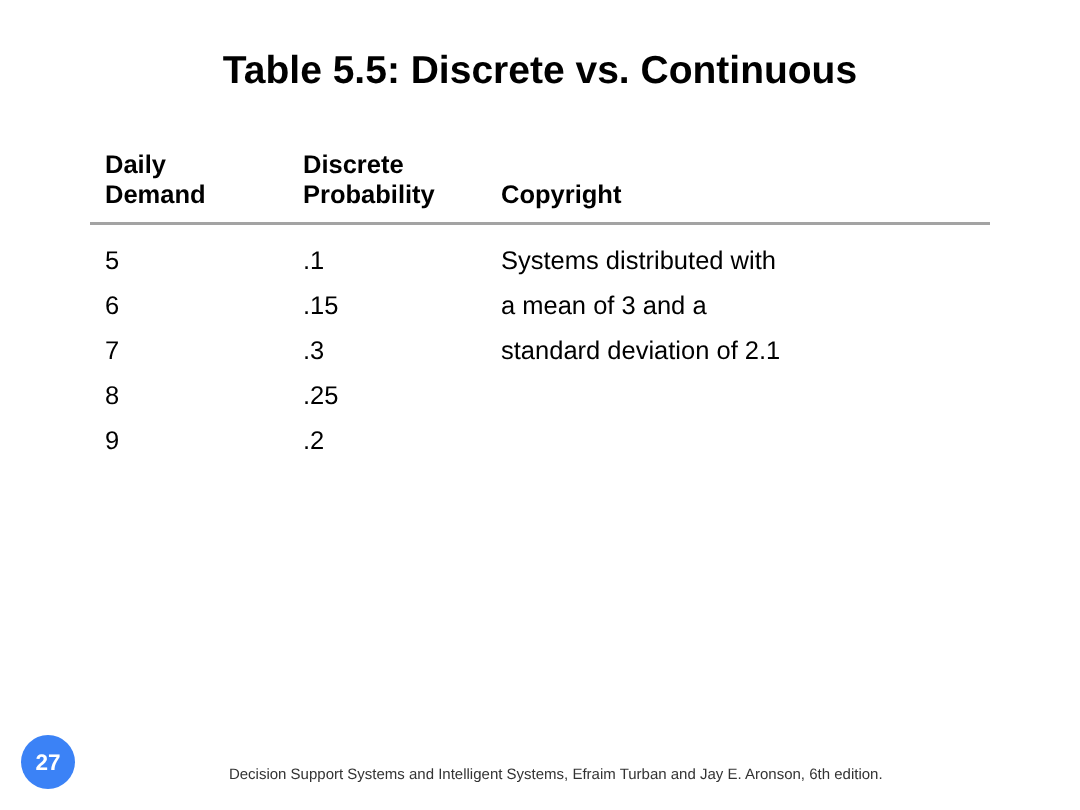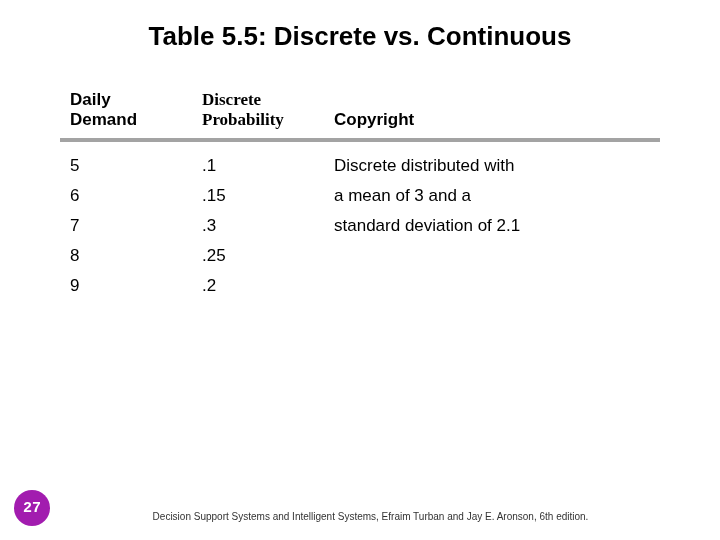--- a/index.html
+++ b/index.html
@@ -13,21 +13,21 @@
       overflow: hidden;
     }
 
     .slide-container {
       width: 720px;
       height: 540px;
       background: #ffffff;
       display: flex;
       flex-direction: column;
       align-items: center;
-      padding: 20px 60px 20px 60px;
+      padding: 30px 60px 20px 60px;
       border-radius: 25px;
     }
 
     .title-section {
       text-align: center;
       margin-bottom: 28px;
     }
 
     .title-text {
       font-size: 26px;
@@ -45,30 +45,29 @@
       width: 100%;
       border-collapse: collapse;
     }
 
     thead tr th {
       font-size: 17px;
       font-weight: bold;
       color: #000000;
       text-align: left;
       padding: 8px 10px 8px 10px;
-      border-bottom: 4px solid #a3a3a3;
+      border-bottom: 2px solid #a3a3a3;
       vertical-align: bottom;
     }
 
     thead tr th:first-child {
       width: 22%;
     }
     thead tr th:nth-child(2) {
       width: 22%;
-      font-family: Liberation Serif, serif;
     }
     thead tr th:nth-child(3) {
       width: 56%;
     }
 
     tbody tr td {
       font-size: 17px;
       color: #000000;
       text-align: left;
       padding: 5px 10px;
@@ -78,29 +77,28 @@
     tbody tr:first-child td {
       padding-top: 14px;
     }
 
     .footer-badge {
       position: absolute;
       bottom: 14px;
       left: 14px;
       width: 36px;
       height: 36px;
-      background: #a21caf;
+      background: #3b82f6;
       border-radius: 50%;
       display: flex;
       align-items: center;
       justify-content: center;
       color: #ffffff;
       font-size: 15px;
       font-weight: bold;
-      font-family: Liberation Mono, monospace;
     }
 
     .footer-text {
       position: absolute;
       bottom: 16px;
       left: 0;
       right: 0;
       text-align: center;
       font-size: 10px;
       color: #333333;
@@ -131,21 +129,21 @@
           </th>
           <th>
             <span>Copyright</span>
           </th>
         </tr>
       </thead>
       <tbody id="table-body">
       <tr>
             <td>5</td>
             <td>.1</td>
-            <td>Discrete distributed with</td>
+            <td>Systems distributed with</td>
           </tr>
           <tr>
             <td>6</td>
             <td>.15</td>
             <td>a mean of 3 and a</td>
           </tr>
           <tr>
             <td>7</td>
             <td>.3</td>
             <td>standard deviation of 2.1</td>

